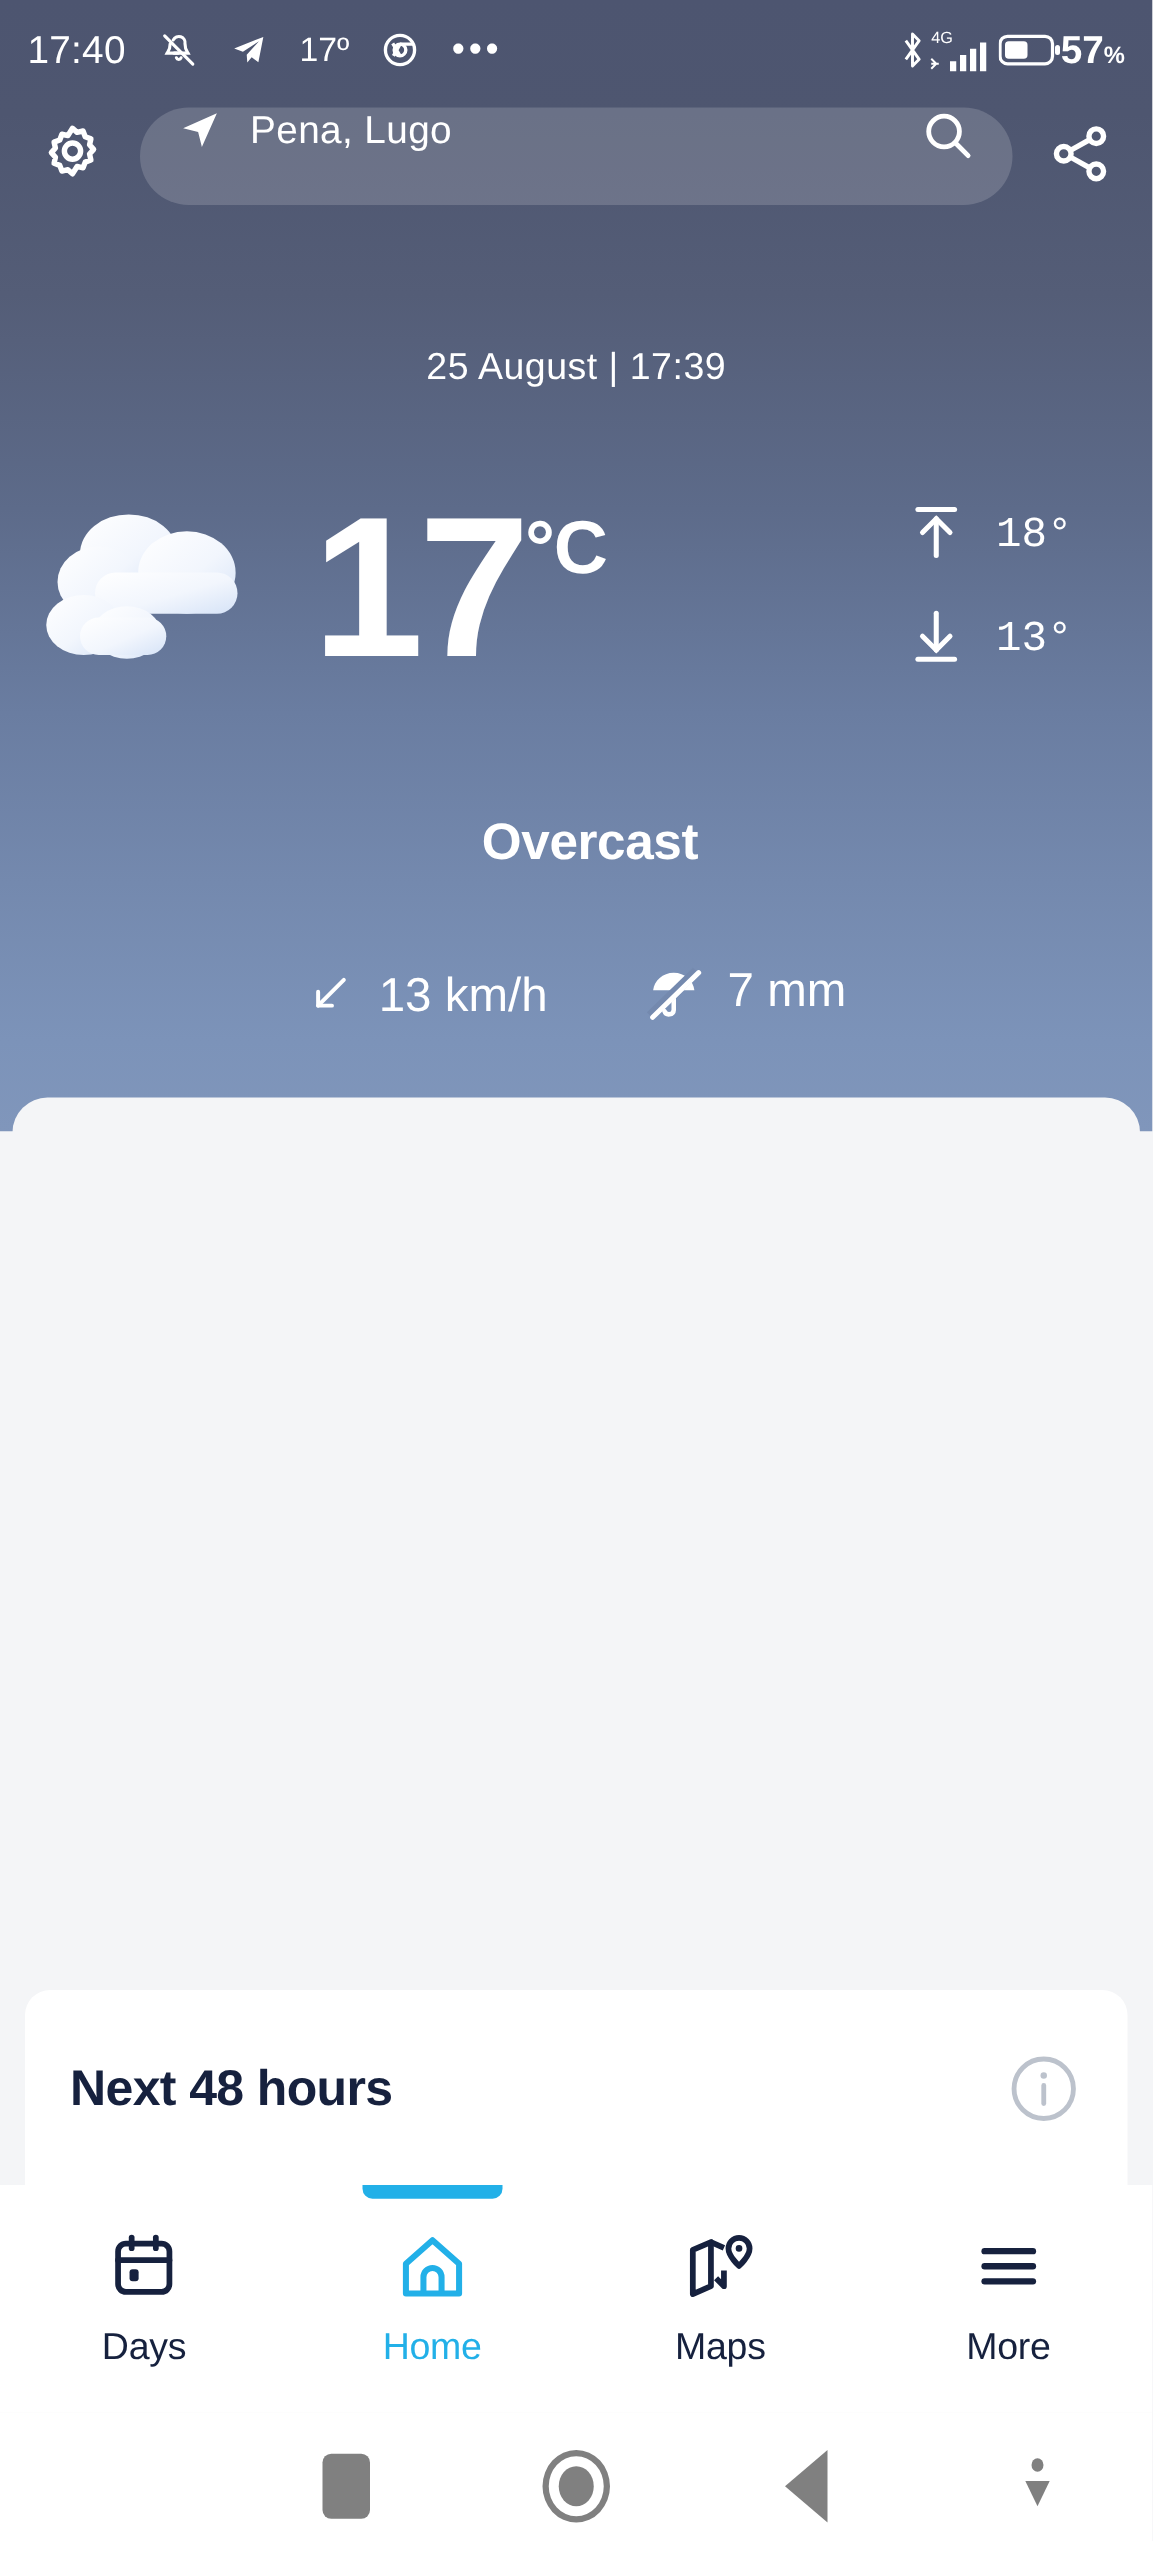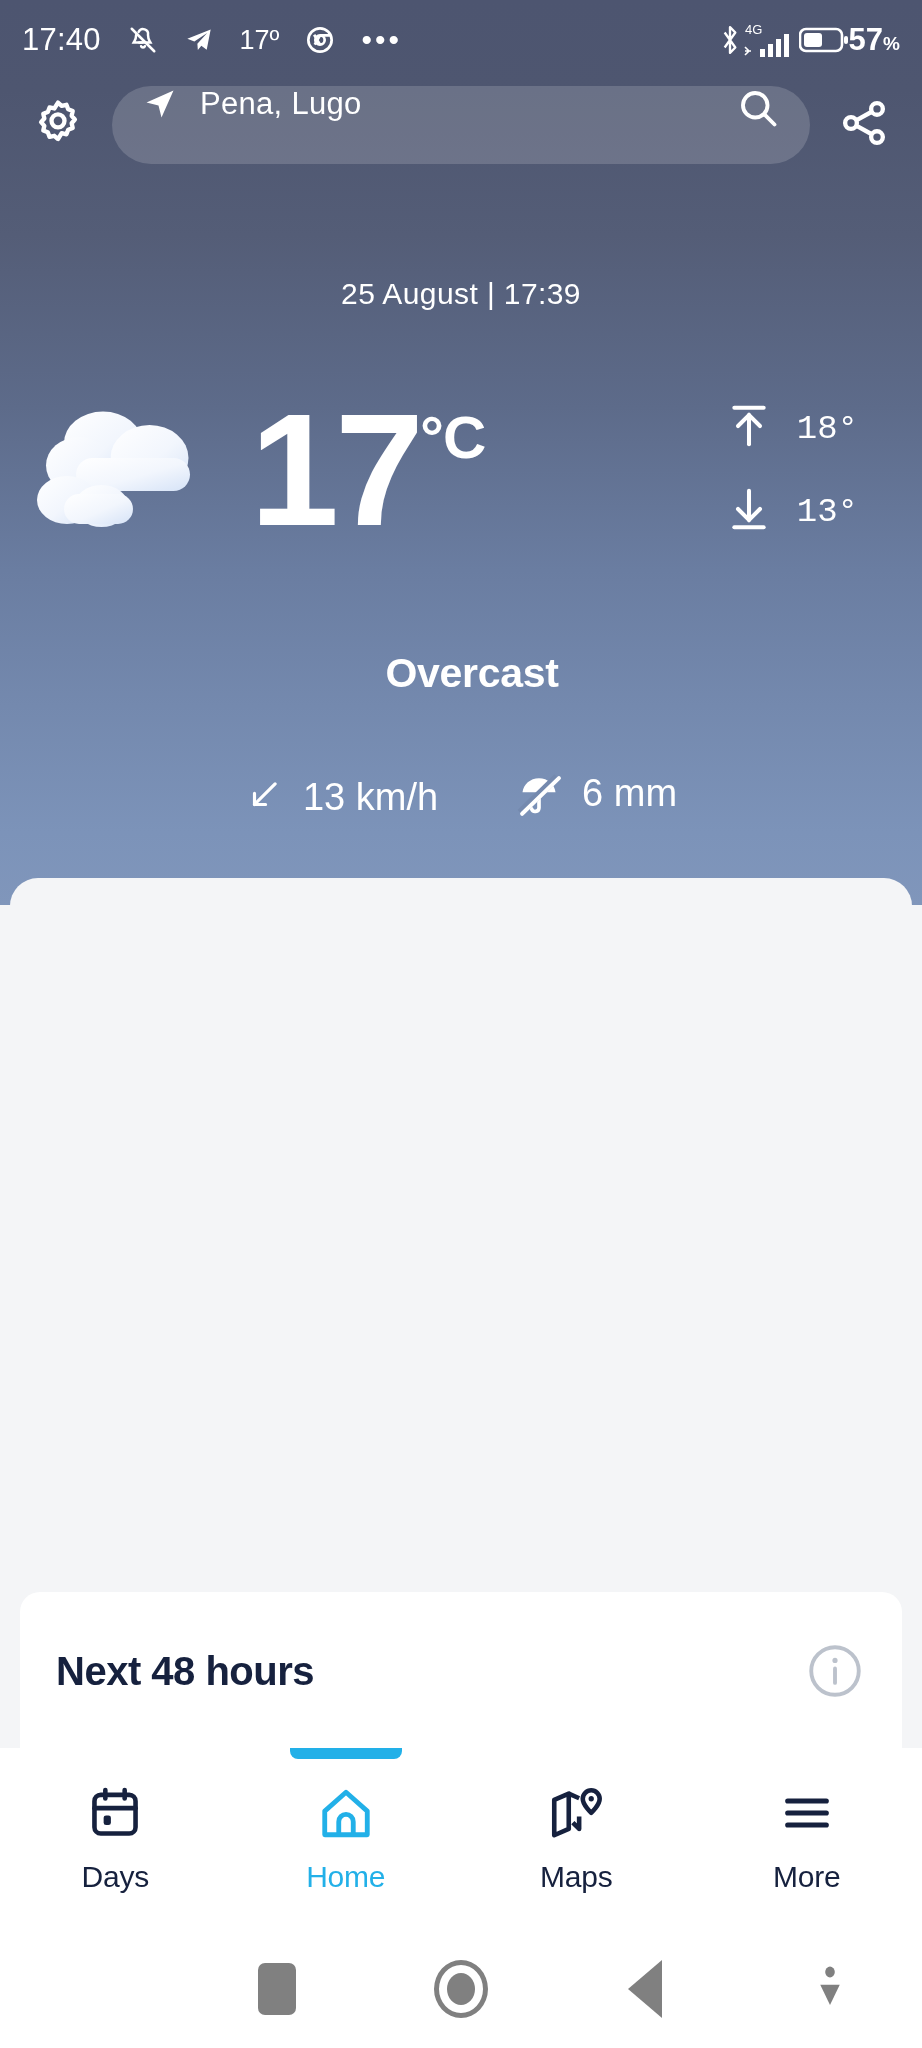--- a/index.html
+++ b/index.html
@@ -293,21 +293,21 @@
   </div>
   <div class="metric">
     <span>
       <svg width="46" height="46" viewBox="0 0 24 24">
         <path d="M12 3.2c-4.6 0-8.2 3.3-8.6 7.3h17.2C20.2 6.5 16.6 3.2 12 3.2z" fill="#fff"></path>
         <path d="M12 10.5v8.2a2 2 0 0 1-3.9.5" fill="none" stroke="#fff" stroke-width="1.9" stroke-linecap="round"></path>
         <line x1="2.2" y1="21.2" x2="21.4" y2="2.6" stroke="#7489ae" stroke-width="4"></line>
         <line x1="3.2" y1="21.8" x2="22.4" y2="3.2" stroke="#fff" stroke-width="2.1" stroke-linecap="round"></line>
       </svg>
     </span>
-    <span>6 mm</span>
+    <span>7 mm</span>
   </div>
 </div>
 
 <div id="sheet"></div>
 
 <div id="card48">
   <span id="card48-title">Next 48 hours</span>
   <span id="card48-info">
     <svg width="62" height="62" viewBox="0 0 24 24" fill="none" stroke="#bcc2cc" stroke-width="1.5">
       <circle cx="12" cy="12" r="9.2"></circle>

